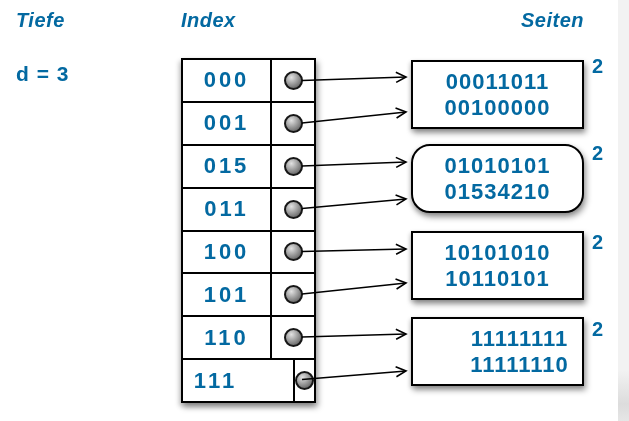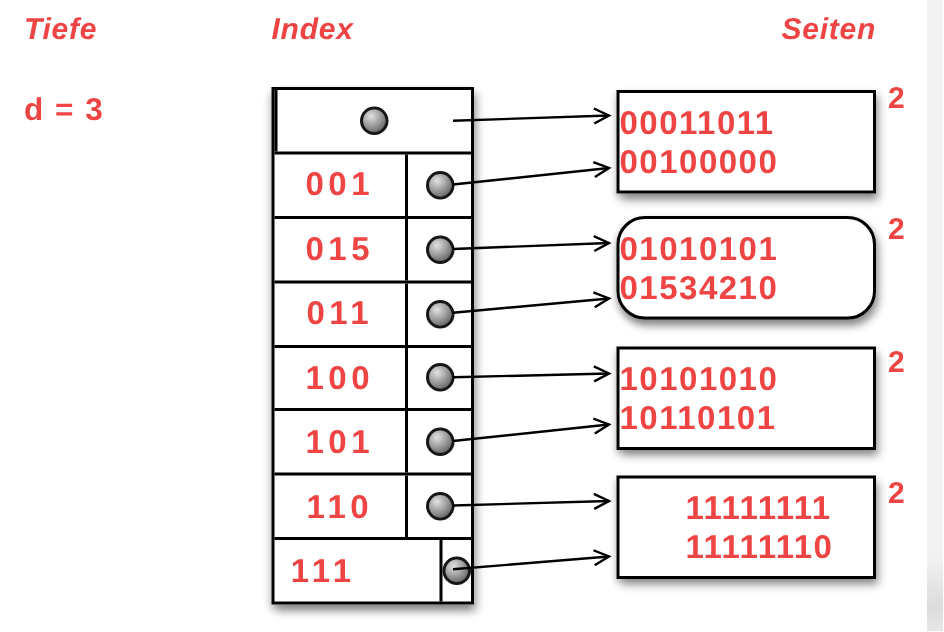--- a/index.html
+++ b/index.html
@@ -1,20 +1,20 @@
 <!DOCTYPE html>
 <html><head>
 <meta charset="utf-8">
 <style>
   html,body{margin:0;padding:0;background:#fff;}
   .canvas{
     position:relative;width:629px;height:421px;overflow:hidden;
     background:#ffffff;
     font-family:"Liberation Sans",sans-serif;
-    color:#ef4444;
+    color:#0369a1;
   }
   .edge-strip{
     position:absolute;right:0;top:0;width:11px;height:421px;
     background:linear-gradient(to bottom,#f2f2f2 0%,#f2f2f2 88%,#dcdcdc 96%,#e6e6e6 100%);
   }
   .hdr{
     position:absolute;top:9px;font-size:20px;font-style:italic;font-weight:600;
     letter-spacing:.5px;
   }
   .hdr-tiefe{left:16px;}
@@ -39,21 +39,21 @@
   .idx-ptr{flex:1;border-left:2px solid #000;display:flex;align-items:center;justify-content:center;}
   .ptr-dot{
     width:19px;height:19px;border-radius:50%;box-sizing:border-box;
     border:2px solid #161616;
     background:radial-gradient(circle at 36% 30%,#e2e2e2 0%,#a5a5a5 40%,#6b6b6b 78%,#5a5a5a 100%);
   }
   
   .page{
     position:absolute;left:411px;width:173px;height:69px;
     box-sizing:border-box;border:2px solid #000;background:#fff;
-    display:flex;flex-direction:column;align-items:flex-start;justify-content:center;
+    display:flex;flex-direction:column;align-items:center;justify-content:center;
     box-shadow:2px 4px 6px rgba(0,0,0,.40),-1px 2px 4px rgba(0,0,0,.15);
   }
   .page-line{font-size:22px;font-weight:600;line-height:26px;letter-spacing:1px;}
   .p1{top:60px;} .p2{top:144px;border-radius:19px;} .p3{top:231px;} .p4{top:317px;padding-left:44px;}
   .ldepth{
     position:absolute;left:592px;width:22px;font-size:20px;font-weight:600;
   }
   .d1{top:55px;} .d2{top:142px;} .d3{top:231px;} .d4{top:318px;}
   .arrows{position:absolute;left:0;top:0;pointer-events:none;}
 </style>
@@ -64,20 +64,21 @@
   <div class="edge-strip"></div>
 
   <div class="hdr hdr-tiefe">Tiefe</div>
   <div class="hdr hdr-index">Index</div>
   <div class="hdr hdr-seiten">Seiten</div>
 
   <div class="depth-eq">d = 3</div>
 
   <div class="idx-table">
     <div class="idx-row">
+      <div class="idx-label">000</div>
       <div class="idx-ptr">
           <div class="ptr-dot"></div>
         </div>
     </div>
     <div class="idx-row">
       <div class="idx-label">001</div>
       <div class="idx-ptr">
           <div class="ptr-dot"></div>
         </div>
     </div>

